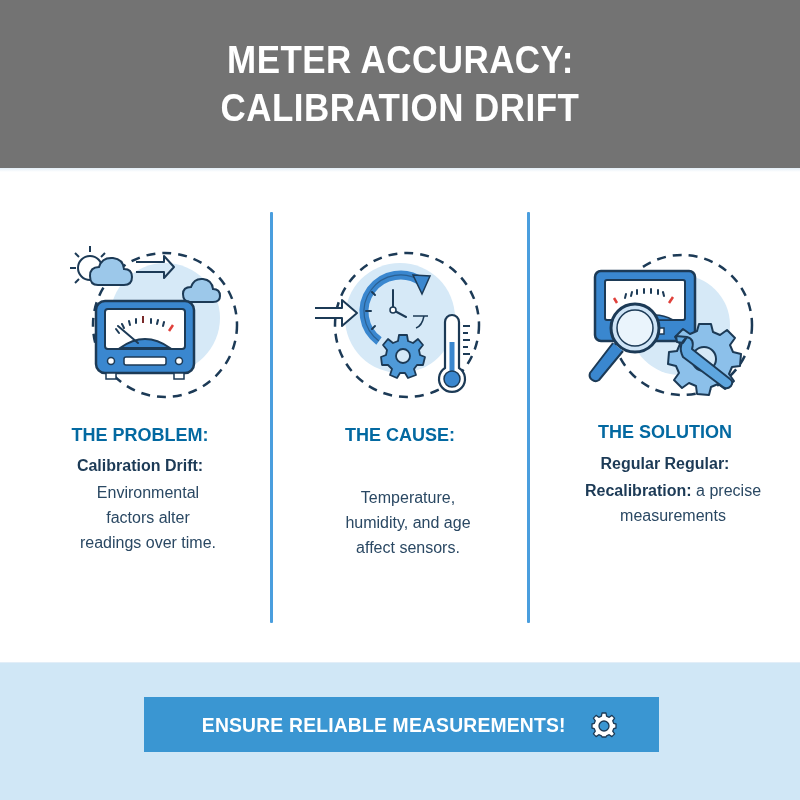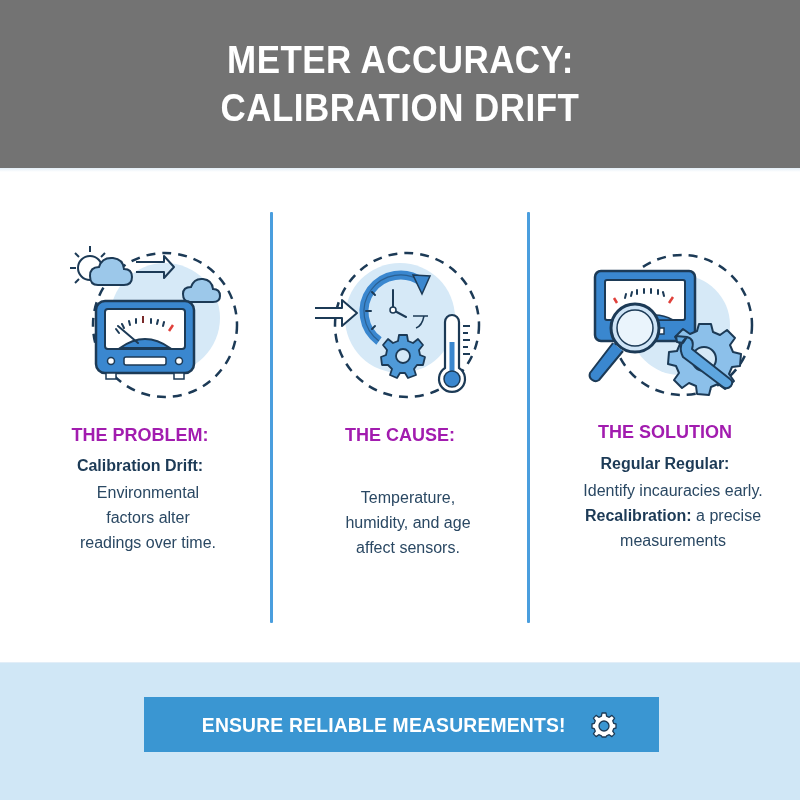--- a/index.html
+++ b/index.html
@@ -25,21 +25,21 @@
   .divider {
     position: absolute; top: 212px; width: 3px; height: 411px;
     background: #4a9ede; border-radius: 1px;
   }
   .col {
     position: absolute; top: 230px; width: 250px; text-align: center;
   }
   .icon-wrap { width: 200px; height: 170px; margin: 0 auto; position: relative; }
   .icon-wrap svg { width: 200px; height: 170px; display: block; }
   .col h2 {
-    margin: 0; font-size: 18px; font-weight: 700; color: #a21caf;
+    margin: 0; font-size: 18px; font-weight: 700; color: #0369a1;
     position: absolute; left: 0; right: 0;
   }
   .col .sub {
     position: absolute; left: 0; right: 0;
     font-size: 16px; font-weight: 700; color: #1c3a56;
   }
   .col .body {
     position: absolute; left: 16px; right: 0;
     font-size: 16px; line-height: 25px; color: #2a4863;
   }
@@ -204,21 +204,20 @@
         <path d="M-6 -30 L6 -30 L8 -22 L15 -19 L22 -24 L30 -16 L25 -9 L28 -2 L36 0 L35 12 L27 13 L24 20 L29 27 L20 35 L13 30 L6 33 L4 41 L-8 40 L-9 32 L-16 29 L-23 34 L-31 26 L-26 19 L-29 12 L-37 10 L-36 -2 L-28 -3 L-25 -10 L-30 -17 L-22 -25 L-15 -20 L-8 -23 Z" fill="#8cc0ea" stroke="#1c3a56" stroke-width="2" stroke-linejoin="round"></path>
         <circle cx="-1" cy="5" r="12" fill="#d6e9f7" stroke="#1c3a56" stroke-width="2"></circle>
       </g>
 
       <path d="M122 107 q-10 8 -4 20 l40 30 q4 3 8 -1 q3 -4 -1 -7 l-38 -30 q3 -10 -5 -12 l-4 6 l-6 -1 l-1 -6 z" fill="#5ea6e0" stroke="#1c3a56" stroke-width="2" stroke-linejoin="round"></path>
     </svg>
   </div>
   <h2 style="top:192px;">THE SOLUTION</h2>
   <div class="sub" style="top:225px;">Regular Regular:</div>
   <div class="body" style="top:248px;">
-    <div>Identify incauracies early.</div>
     <div>
       <b>Recalibration:</b>
       <span>a precise</span>
     </div>
     <div>measurements</div>
   </div>
 </div>
 
 <div class="footer"></div>
 <div class="banner">

